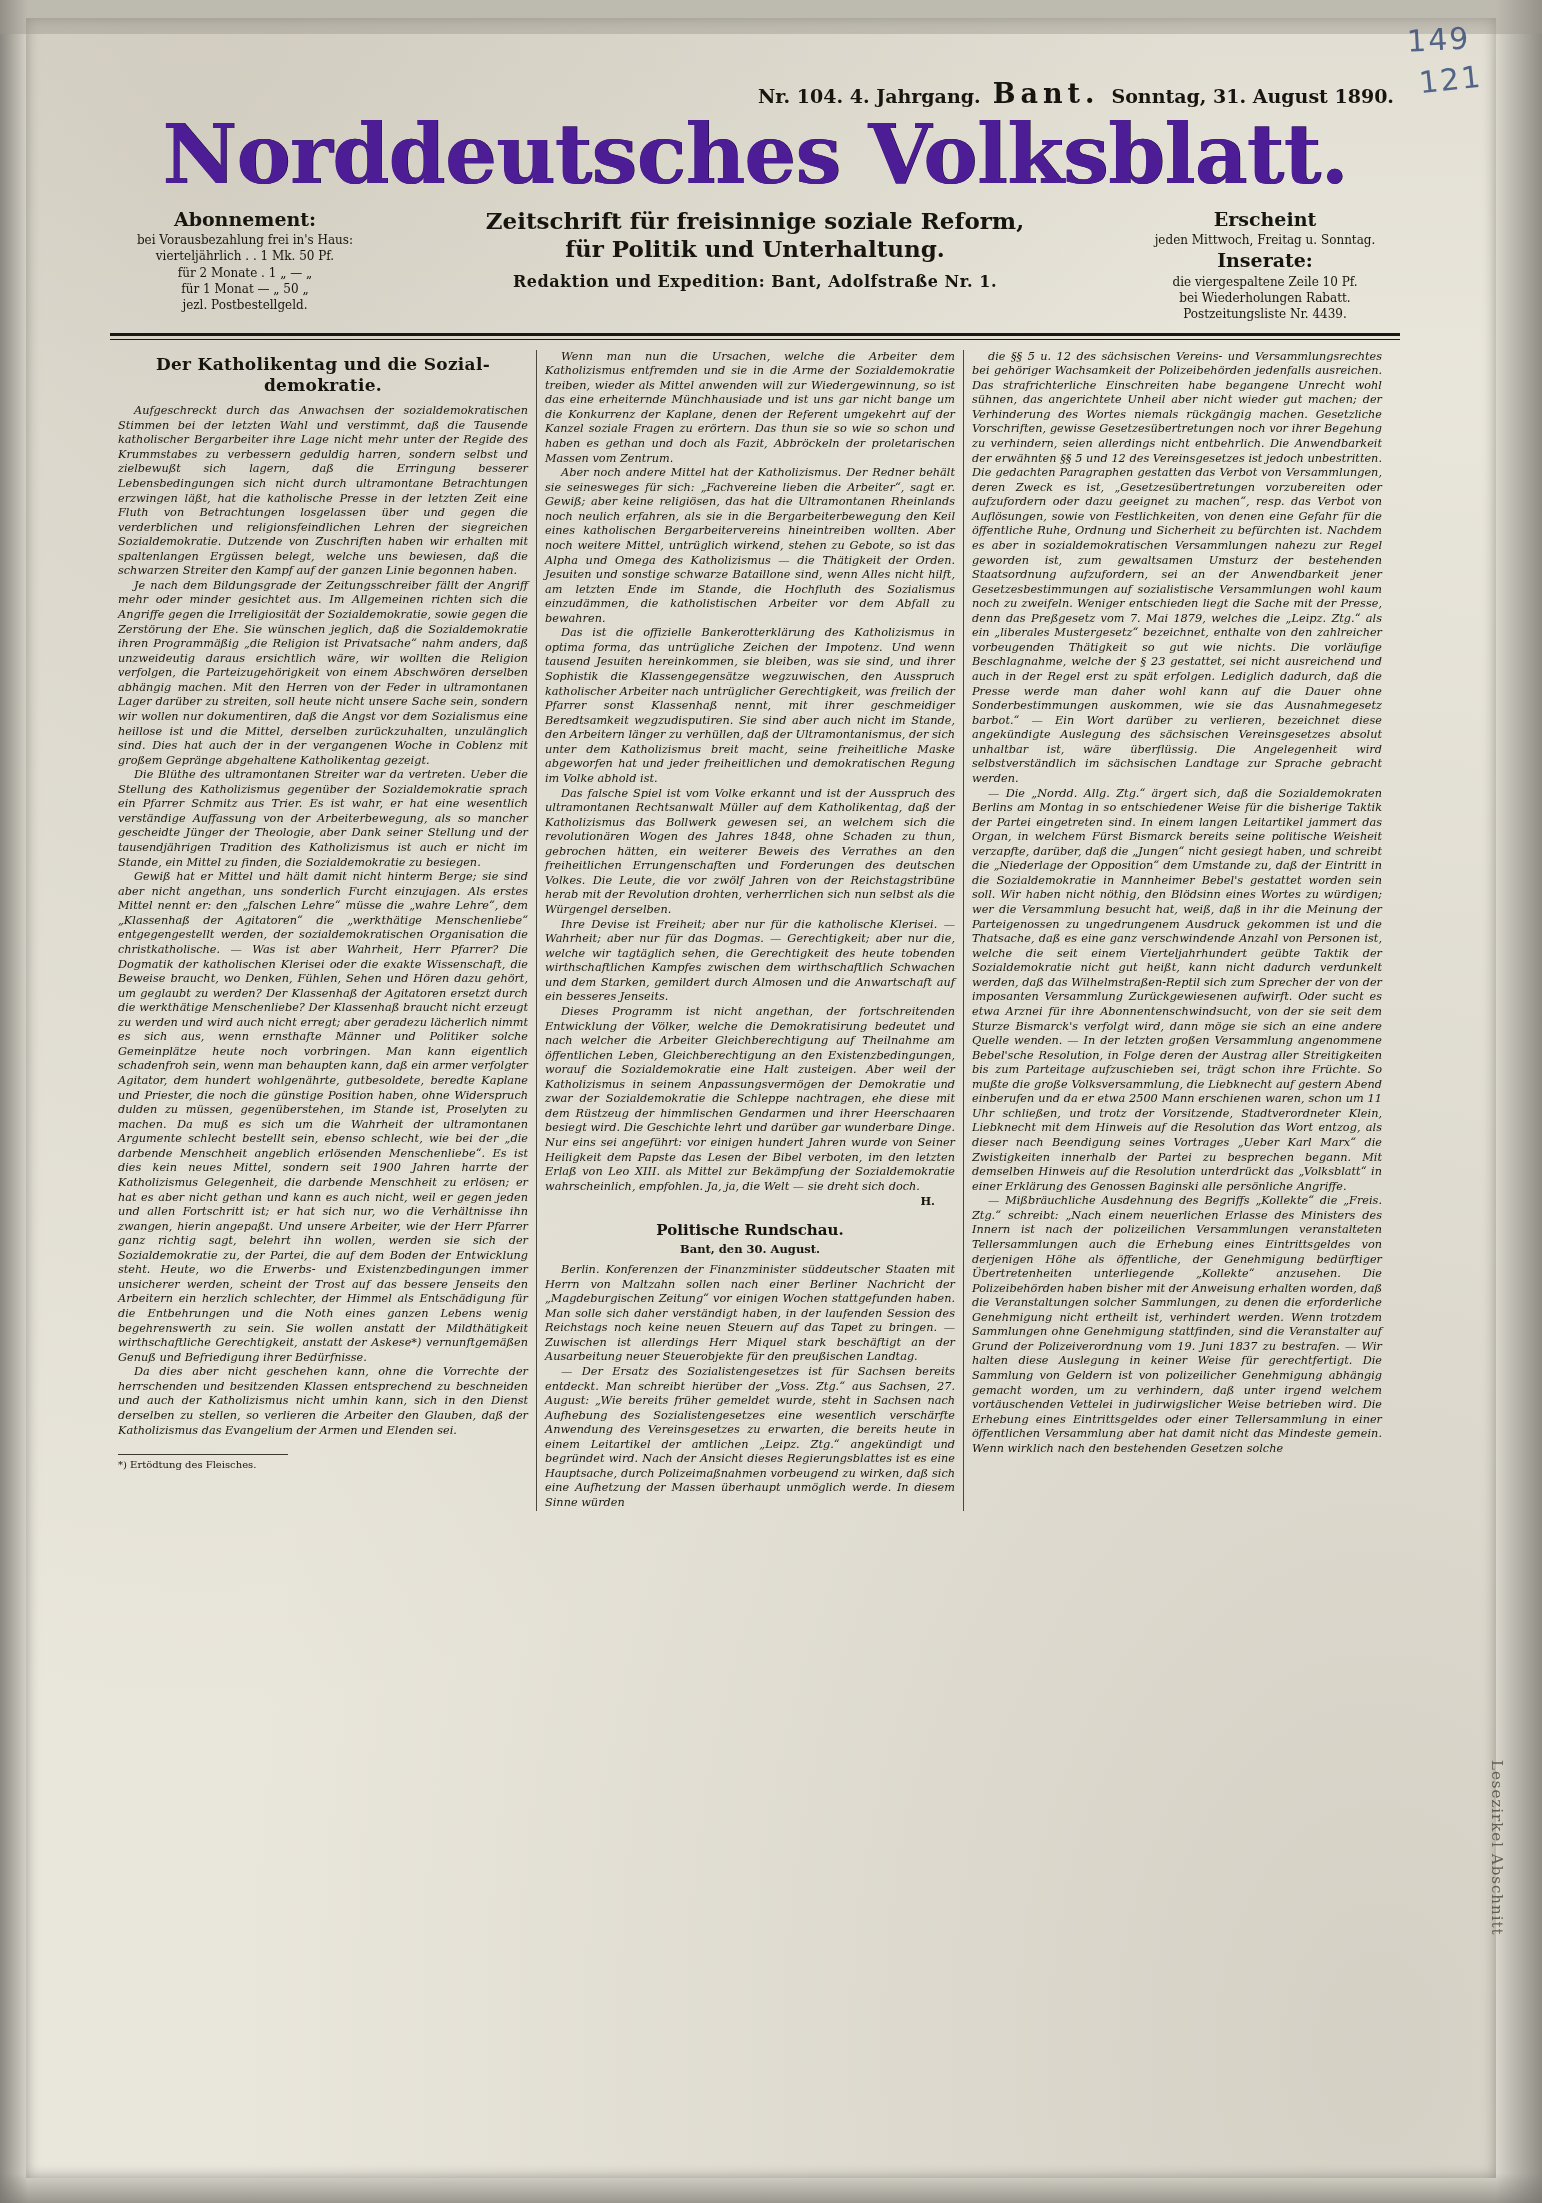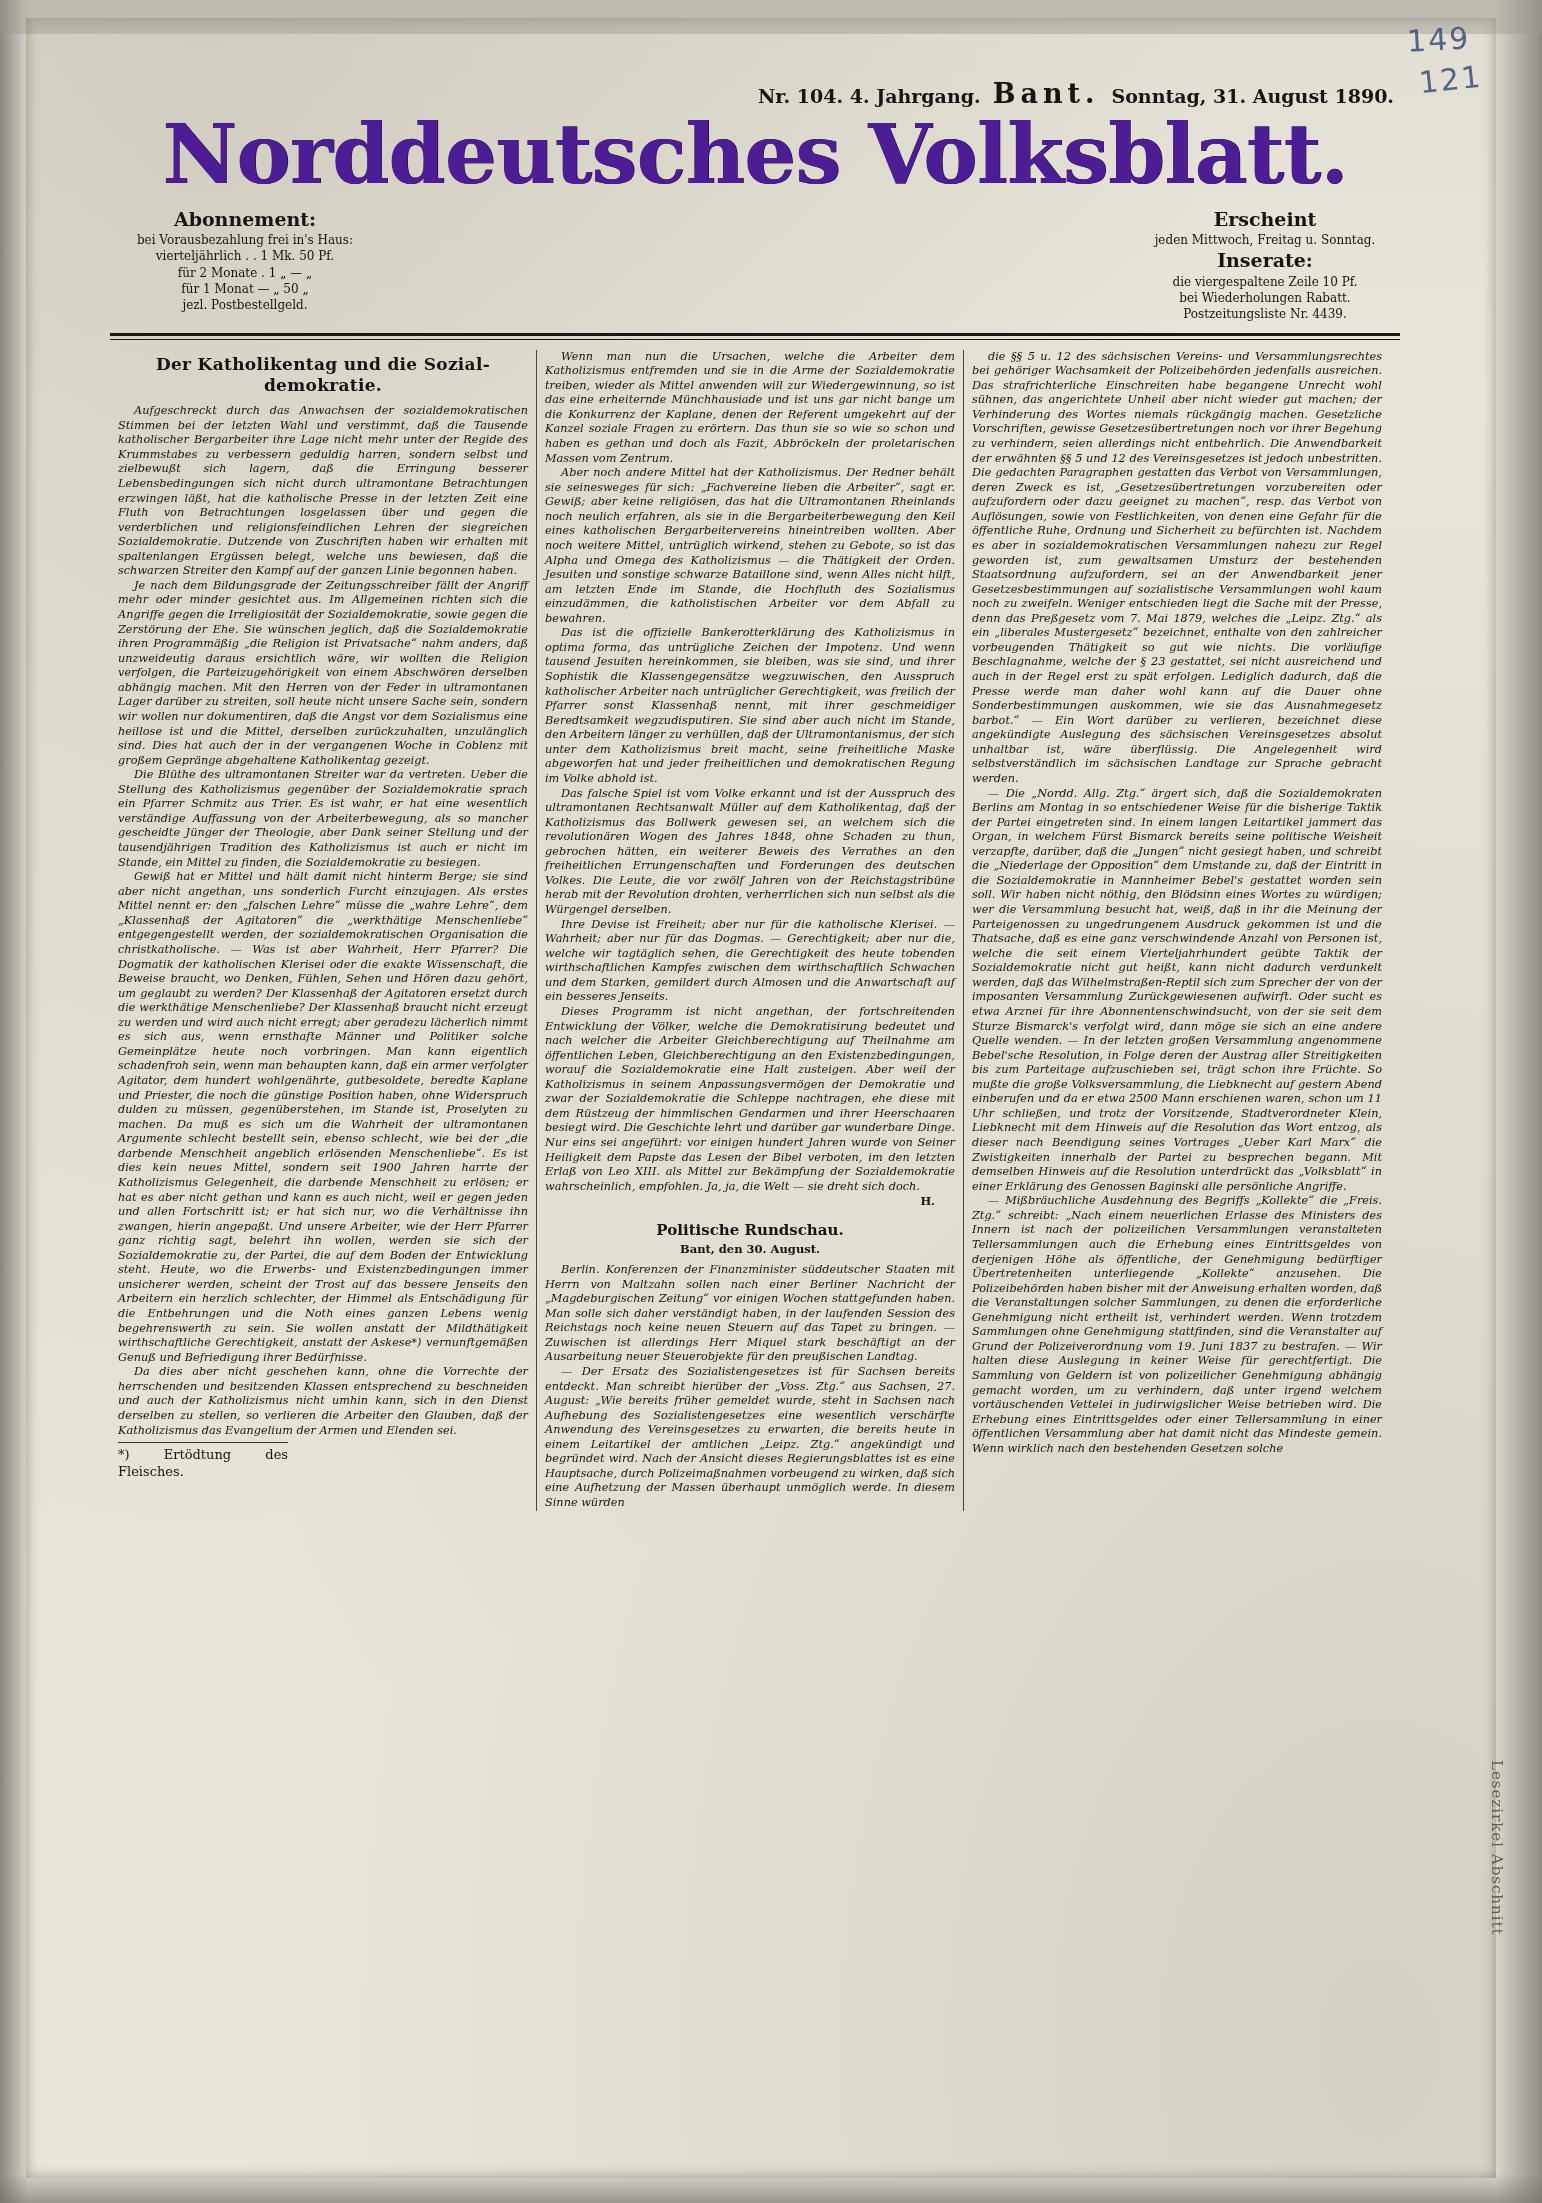--- a/index.html
+++ b/index.html
@@ -186,24 +186,24 @@
     font-weight: bold;
     font-size: 11.5px;
     margin-bottom: 6px;
   }
   .sig {
     text-align: right;
     font-weight: bold;
     padding-right: 20px;
   }
   .footnote {
-    margin-top: 4px;
+    margin-top: 16px;
     border-top: 1px solid #3a372e;
     padding-top: 4px;
-    font-size: 13px;
+    font-size: 10px;
     width: 170px;
   }
   .marginalia {
     position: absolute;
     right: 36px;
     top: 1760px;
     writing-mode: vertical-rl;
     font-family: "DejaVu Serif", serif;
     font-size: 15px;
     color: #4a4638;
@@ -235,20 +235,25 @@
     <div class="mast-title">Norddeutsches Volksblatt.</div>
 
     <div class="mast-sub">
       <div class="col-l">
         <div class="head">Abonnement:</div>
         <div>bei Vorausbezahlung frei in's Haus:</div>
         <div>vierteljährlich . . 1 Mk. 50 Pf.</div>
         <div>für 2 Monate . 1 „  —  „</div>
         <div>für 1 Monat     —  „  50  „</div>
         <div>jezl. Postbestellgeld.</div>
+      </div>
+      <div class="col-c">
+        <div class="line1">Zeitschrift für freisinnige soziale Reform,</div>
+        <div class="line2">für Politik und Unterhaltung.</div>
+        <div class="line3">Redaktion und Expedition: Bant, Adolfstraße Nr. 1.</div>
       </div>
       <div class="col-r">
         <div class="head">Erscheint</div>
         <div>jeden Mittwoch, Freitag u. Sonntag.</div>
         <div class="head">Inserate:</div>
         <div>die viergespaltene Zeile 10 Pf.</div>
         <div>bei Wiederholungen Rabatt.</div>
         <div>Postzeitungsliste Nr. 4439.</div>
       </div>
     </div>

